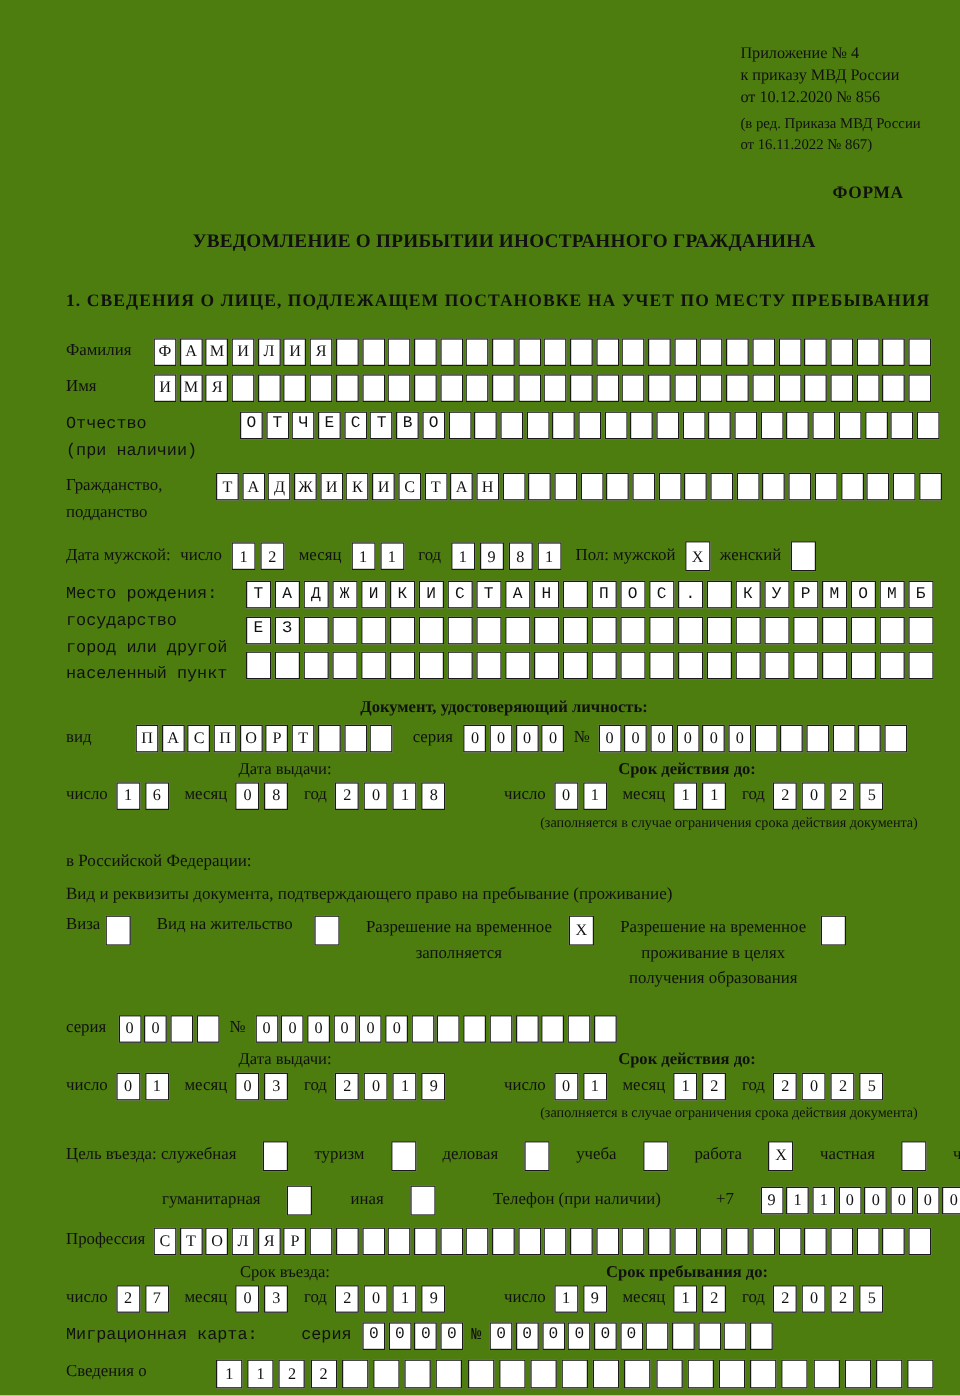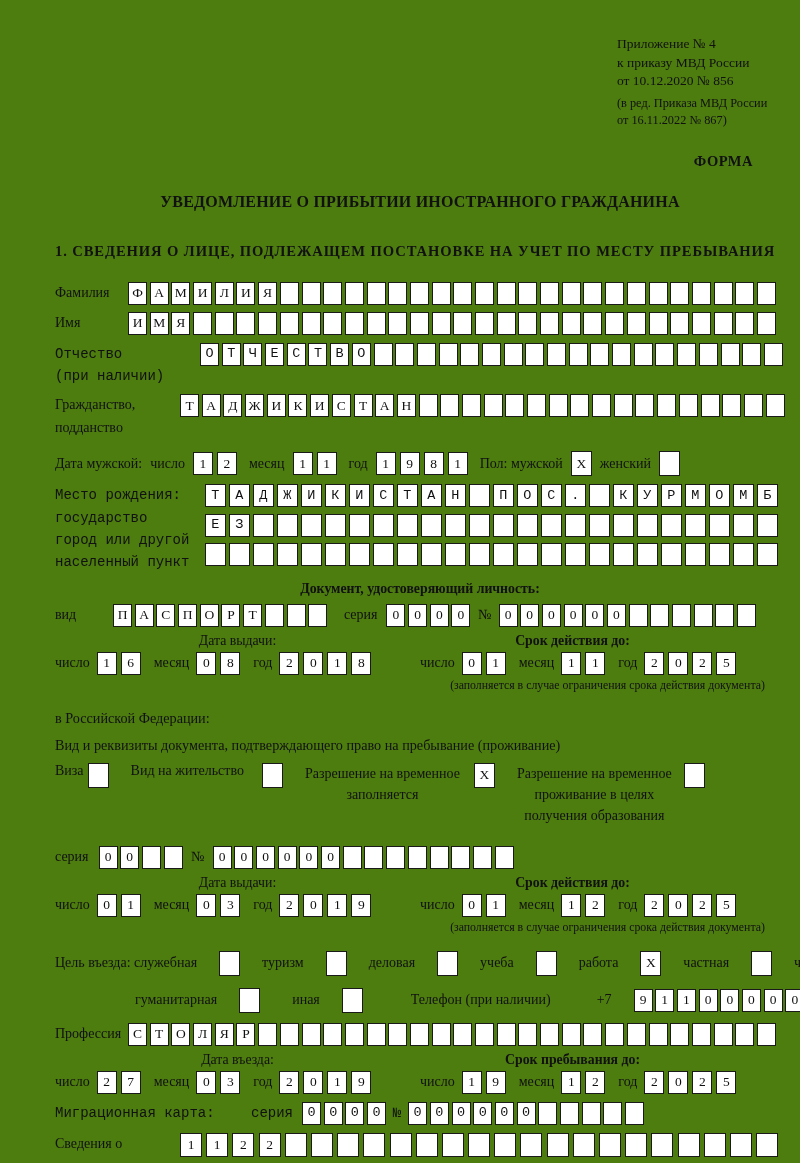--- a/index.html
+++ b/index.html
@@ -615,21 +615,21 @@
             <span class="cell"></span>
             <span class="cell"></span>
             <span class="cell"></span>
             <span class="cell"></span>
             <span class="cell"></span>
           </span>
       </div>
 
       <div class="two-col mt10">
         <div class="col-l">
-          <div class="sub-label">Дата въезда:</div>
+          <div class="sub-label">Срок въезда:</div>
           <div class="date-line">
             <span class="dlbl">число</span>
             <span class="cells cells-date">
                 <span class="cell">2</span>
                 <span class="cell">7</span>
               </span>
             <span class="dlbl">месяц</span>
             <span class="cells cells-date">
                 <span class="cell">0</span>
                 <span class="cell">3</span>

